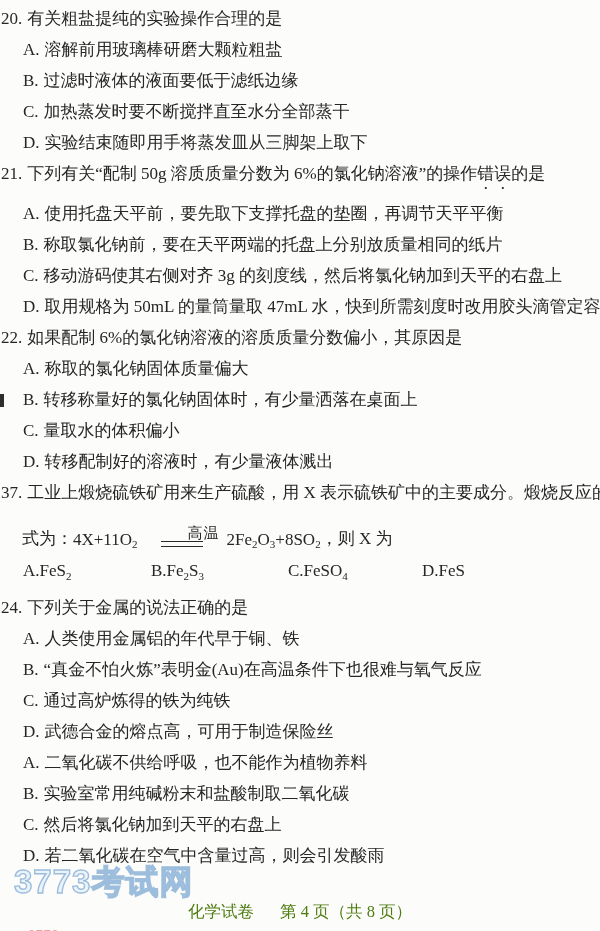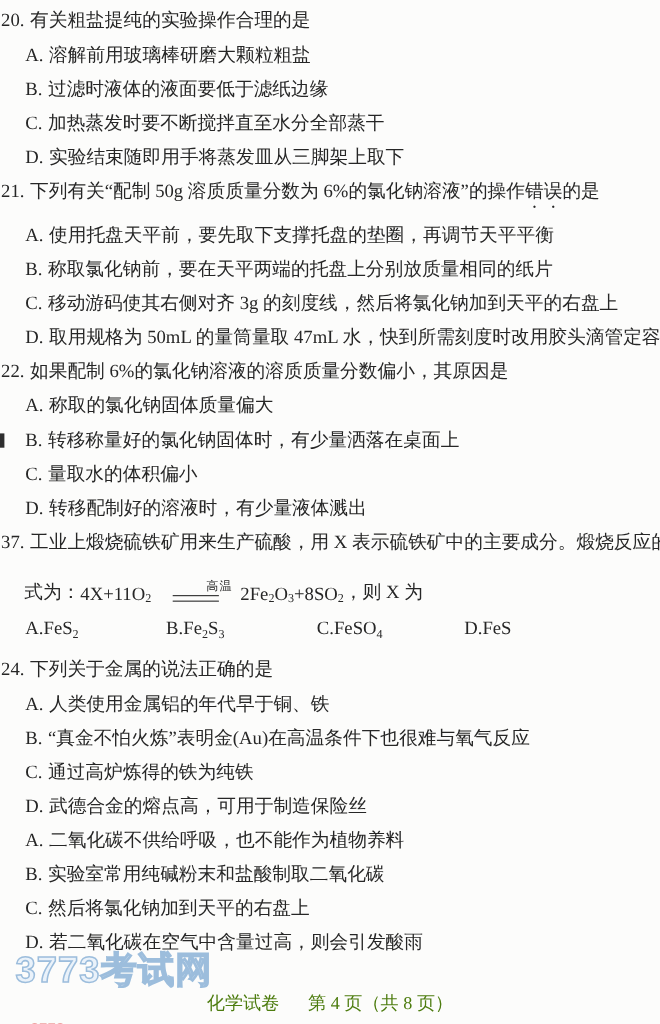--- a/index.html
+++ b/index.html
@@ -43,21 +43,21 @@
     font-size: 17px;
     white-space: nowrap;
   }
   .cond-eq {
     display: inline-flex;
     flex-direction: column;
     align-items: center;
     margin: 0 7px;
     transform: translateY(-3px);
   }
-  .cond { font-size: 11px; line-height: 12px; letter-spacing: 1px; margin-left: 43px; }
+  .cond { font-size: 15px; line-height: 12px; letter-spacing: 1px; margin-left: 43px; }
   .dbl {
     width: 42px;
     height: 6px;
     border-top: 1.6px solid #2a2a2a;
     border-bottom: 1.6px solid #2a2a2a;
     margin-top: 2px;
   }
   sub { font-size: 11px; }
   
   .opt23-row { display: flex; padding-left: 22px; }

